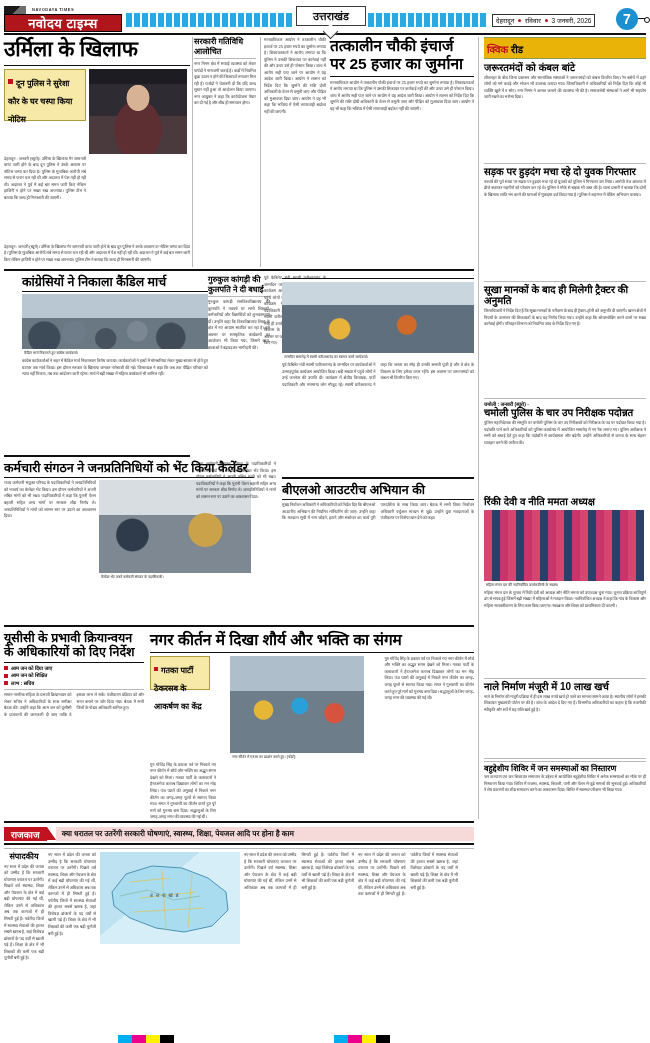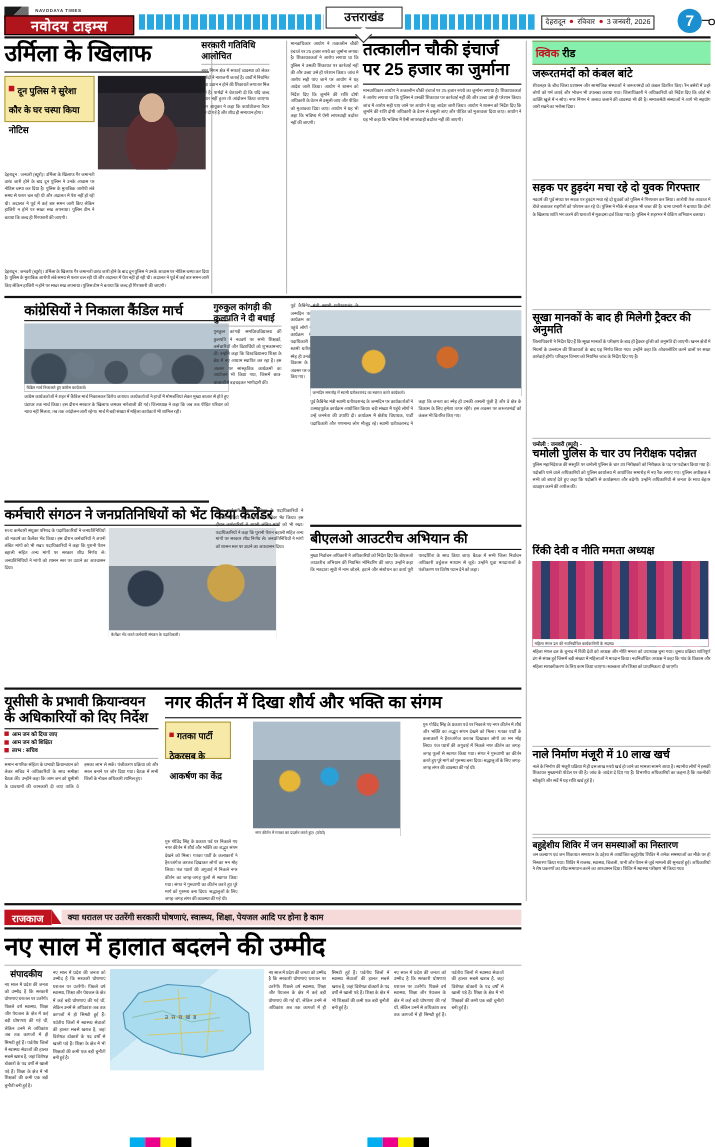--- a/index.html
+++ b/index.html
@@ -106,21 +106,21 @@
      radial-gradient(circle at 78% 55%, #d6543d 0 8%, transparent 9%),
      linear-gradient(180deg,#aebecb 0 34%, #6e7d8a 34% 100%); }
   .ph-map { background:
      linear-gradient(140deg,#bfe2f2 0 40%, #d6eef8 40% 100%); }
 
   
   .qr-head { background: #fff; border: 1px solid #8a9a5b; border-left: 0; border-right: 0;
      padding: 1px 3px; }
   .qr-title { font-size: 10px; font-weight: bold; color: #000; }
   .qr-title .red { color: #c1121f; }
-  .qr-band { background: #86efac; }
+  .qr-band { background: #eab308; }
 
   
   .rk-tag { background: #c1121f; color: #fff; font-size: 9px; font-weight: bold;
      padding: 1px 7px; display: inline-block; }
   .rk-slant { display: inline-block; width: 0; height: 0;
      border-left: 9px solid #c1121f; border-top: 13px solid transparent; }
   .rk-strip { background: #f6d9d9; }
 
   
   .cmyk { position: absolute; left: 0; bottom: 2px; width: 650px; height: 10px; }
@@ -156,31 +156,31 @@
 
     <div class="divider-v" style="left:474px; top:0; height:782px;"></div>
     <div class="divider-v" style="left:188px; top:0; height:230px;"></div>
     <div class="divider-v" style="left:256px; top:0; height:230px;"></div>
 
     <div class="col" style="left:0; width:186px;">
       <div class="hl-xl">उर्मिला के खिलाफ</div>
       <div class="rule-h" style="margin:4px 0 3px;"></div>
 
       <div style="display:flex; gap:3px;">
-        <div class="yellowbox" style="width:82px; height:42px;">
+        <div class="yellowbox" style="width:82px; height:52px;">
           <span class="bullet-sq"></span><span class="hl-xs">दून पुलिस ने सुरेशा कौर के घर चस्पा किया नोटिस</span>
         </div>
         <div class="photo ph-portrait" style="width:98px; height:85px;"></div>
       </div>
       <div class="btext" style="width:82px; height:88px; margin-top:2px; float:left;">देहरादून : जनवरी (ब्यूरो)। उर्मिला के खिलाफ गैर जमानती वारंट जारी होने के बाद दून पुलिस ने उनके आवास पर नोटिस चस्पा कर दिया है। पुलिस के मुताबिक आरोपी लंबे समय से फरार चल रही थी और अदालत में पेश नहीं हो रही थी। अदालत ने पूर्व में कई बार समन जारी किए लेकिन हाजिरी न होने पर सख्त रुख अपनाया। पुलिस टीम ने बताया कि जल्द ही गिरफ्तारी की जाएगी।</div>
       <div style="clear:both"></div>
       <div class="btext" style="width:186px; height:48px;">देहरादून : जनवरी (ब्यूरो)। उर्मिला के खिलाफ गैर जमानती वारंट जारी होने के बाद दून पुलिस ने उनके आवास पर नोटिस चस्पा कर दिया है। पुलिस के मुताबिक आरोपी लंबे समय से फरार चल रही थी और अदालत में पेश नहीं हो रही थी। अदालत ने पूर्व में कई बार समन जारी किए लेकिन हाजिरी न होने पर सख्त रुख अपनाया। पुलिस टीम ने बताया कि जल्द ही गिरफ्तारी की जाएगी।</div>
     </div>
 
-    <div class="col" style="left:179px; width:62px;">
+    <div class="col" style="left:190px; width:62px;">
       <div class="hl-xs">सरकारी गतिविधि आलोचित</div>
       <div class="rule-thin" style="margin:2px 0;"></div>
       <div class="btext" style="height:218px;">नगर निगम क्षेत्र में सफाई व्यवस्था को लेकर पार्षदों ने नाराजगी जताई है। वार्डों में नियमित कूड़ा उठान न होने की शिकायतें लगातार मिल रही हैं। पार्षदों ने चेतावनी दी कि यदि जल्द सुधार नहीं हुआ तो आंदोलन किया जाएगा। नगर आयुक्त ने कहा कि कार्ययोजना तैयार कर दी गई है और शीघ्र ही समाधान होगा।</div>
     </div>
 
     <div class="col" style="left:260px; width:62px;">
       <div class="btext" style="height:228px;">मानवाधिकार आयोग ने तत्कालीन चौकी इंचार्ज पर 25 हजार रुपये का जुर्माना लगाया है। शिकायतकर्ता ने आरोप लगाया था कि पुलिस ने उसकी शिकायत पर कार्रवाई नहीं की और उल्टा उसे ही परेशान किया। जांच में आरोप सही पाए जाने पर आयोग ने यह आदेश जारी किया। आयोग ने शासन को निर्देश दिए कि जुर्माने की राशि दोषी अधिकारी के वेतन से वसूली जाए और पीड़ित को मुआवजा दिया जाए। आयोग ने यह भी कहा कि भविष्य में ऐसी लापरवाही बर्दाश्त नहीं की जाएगी।</div>
     </div>
 
     <div class="col" style="left:326px; width:144px;">
@@ -194,21 +194,21 @@
 
     <div class="col" style="left:0; top:238px; width:186px;margin-left:18px;">
       <div class="hl-md">कांग्रेसियों ने निकाला कैंडिल मार्च</div>
       <div class="rule-h" style="margin:2px 0;"></div>
       <div class="photo ph-crowd" style="width:186px; height:62px;">
         <div class="cap">कैंडिल मार्च निकालते हुए कांग्रेस कार्यकर्ता।</div>
       </div>
       <div class="btext" style="height:78px; margin-top:2px;">कांग्रेस कार्यकर्ताओं ने शहर में कैंडिल मार्च निकालकर विरोध जताया। कार्यकर्ताओं ने हाथों में मोमबत्तियां लेकर मुख्य बाजार से होते हुए घंटाघर तक मार्च किया। इस दौरान सरकार के खिलाफ जमकर नारेबाजी की गई। जिलाध्यक्ष ने कहा कि जब तक पीड़ित परिवार को न्याय नहीं मिलता, तब तक आंदोलन जारी रहेगा। मार्च में बड़ी संख्या में महिला कार्यकर्ता भी शामिल रहीं।</div>
     </div>
 
-    <div class="col" style="left:190px; top:238px; width:62px;">
+    <div class="col" style="left:204px; top:238px; width:62px;">
       <div class="hl-xs">गुरुकुल कांगड़ी की कुलपति ने दी बधाई</div>
       <div class="rule-thin" style="margin:2px 0;"></div>
       <div class="btext" style="height:180px;">गुरुकुल कांगड़ी समविश्वविद्यालय की कुलपति ने नववर्ष पर सभी शिक्षकों, कर्मचारियों और विद्यार्थियों को शुभकामनाएं दीं। उन्होंने कहा कि विश्वविद्यालय शिक्षा के क्षेत्र में नए आयाम स्थापित कर रहा है। इस अवसर पर सांस्कृतिक कार्यक्रमों का आयोजन भी किया गया, जिसमें छात्र-छात्राओं ने बढ़चढ़कर भागीदारी की।</div>
     </div>
     <div class="col" style="left:260px; top:238px; width:62px;">
       <div class="btext" style="height:196px;">पूर्व कैबिनेट मंत्री स्वामी यतीश्वरानंद के जन्मदिन पर कार्यकर्ताओं ने उत्साहपूर्वक कार्यक्रम आयोजित किया। बड़ी संख्या में पहुंचे लोगों ने उन्हें जननेता की उपाधि दी। कार्यक्रम में क्षेत्रीय विधायक, पार्टी पदाधिकारी और गणमान्य लोग मौजूद रहे। स्वामी यतीश्वरानंद ने कहा कि जनता का स्नेह ही उनकी असली पूंजी है और वे क्षेत्र के विकास के लिए हमेशा तत्पर रहेंगे। इस अवसर पर जरूरतमंदों को कंबल भी वितरित किए गए।</div>
     </div>
 
     <div class="col" style="left:192px; top:238px; width:278px; pointer-events:none;"></div>
     <div class="col" style="left:192px; top:238px; width:278px;">
@@ -277,21 +277,20 @@
 
     <div class="rule-thick" style="position:absolute; left:0; top:784px; width:470px;"></div>
 
     <div class="col" style="left:0; top:790px; width:470px;">
       <div style="display:flex; align-items:stretch; height:14px;">
         <div class="rk-tag">राजकाज</div>
         <div class="rk-slant"></div>
         <div class="rk-strip" style="flex:1; font-size:7.5px; font-weight:bold; line-height:14px; padding-left:6px; color:#111;">क्या धरातल पर उतरेंगी सरकारी घोषणाएं, स्वास्थ्य, शिक्षा, पेयजल आदि पर होना है काम</div>
       </div>
       <div class="rule-thick" style="margin:2px 0 3px;"></div>
-      <div class="hl-xl" style="font-size:23px; text-align:left;">नए साल में हालात बदलने की उम्मीद</div>
       <div class="rule-thin" style="margin:3px 0;"></div>
       <div style="display:flex; gap:4px; margin-top:1px;">
         <div style="width:40px;">
           <div class="hl-xs" style="text-align:center;">संपादकीय</div>
           <div class="btext" style="height:120px; margin-top:2px;">नए साल में प्रदेश की जनता को उम्मीद है कि सरकारी घोषणाएं धरातल पर उतरेंगी। पिछले वर्ष स्वास्थ्य, शिक्षा और पेयजल के क्षेत्र में कई बड़ी घोषणाएं की गई थीं, लेकिन उनमें से अधिकांश अब तक कागजों में ही सिमटी हुई हैं। पर्वतीय जिलों में स्वास्थ्य सेवाओं की हालत सबसे खराब है, जहां विशेषज्ञ डॉक्टरों के पद वर्षों से खाली पड़े हैं। शिक्षा के क्षेत्र में भी शिक्षकों की कमी एक बड़ी चुनौती बनी हुई है।</div>
         </div>
         <div class="btext" style="width:48px; height:132px;">नए साल में प्रदेश की जनता को उम्मीद है कि सरकारी घोषणाएं धरातल पर उतरेंगी। पिछले वर्ष स्वास्थ्य, शिक्षा और पेयजल के क्षेत्र में कई बड़ी घोषणाएं की गई थीं, लेकिन उनमें से अधिकांश अब तक कागजों में ही सिमटी हुई हैं। पर्वतीय जिलों में स्वास्थ्य सेवाओं की हालत सबसे खराब है, जहां विशेषज्ञ डॉक्टरों के पद वर्षों से खाली पड़े हैं। शिक्षा के क्षेत्र में भी शिक्षकों की कमी एक बड़ी चुनौती बनी हुई है।</div>
         <div class="photo ph-map" style="width:140px; height:92px; position:relative;">
           <svg viewBox="0 0 140 92" width="140" height="92">
             <path d="M12,40 L26,22 L52,14 L82,16 L108,26 L126,40 L128,58 L112,74 L84,80 L56,76 L30,66 L14,54 Z" fill="#a9dcef" stroke="#4b93b5" stroke-width="1"></path>

